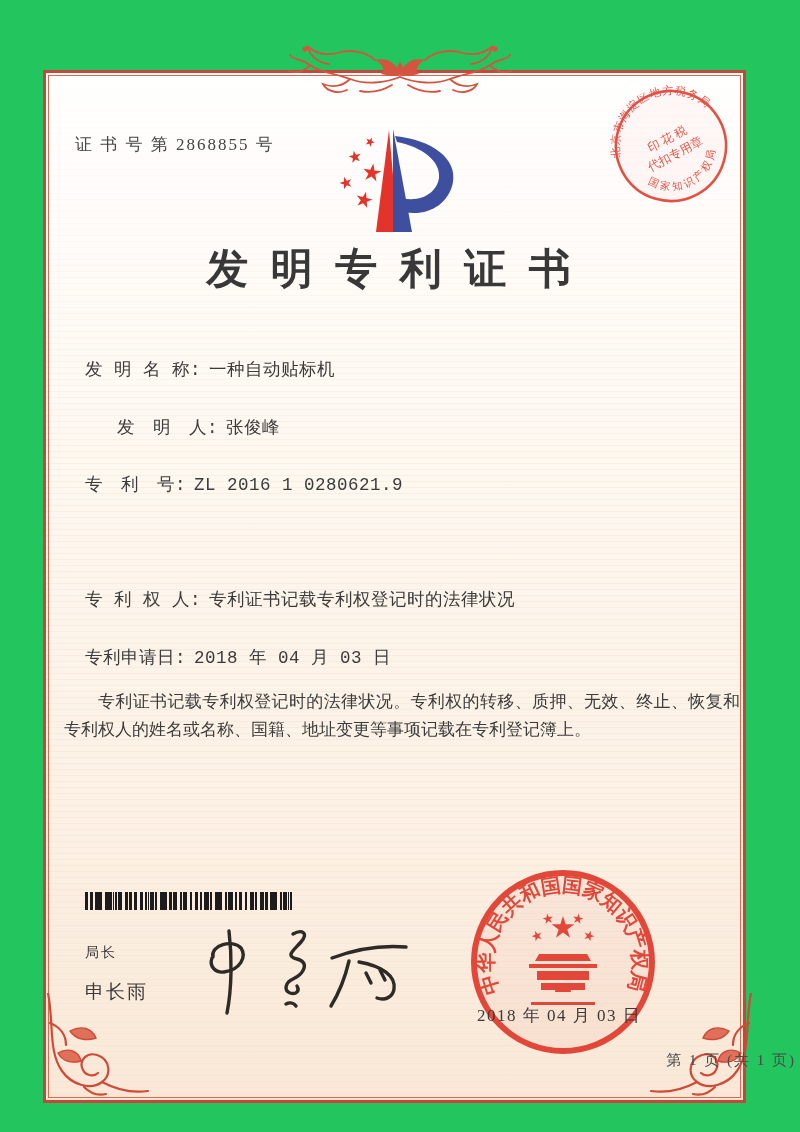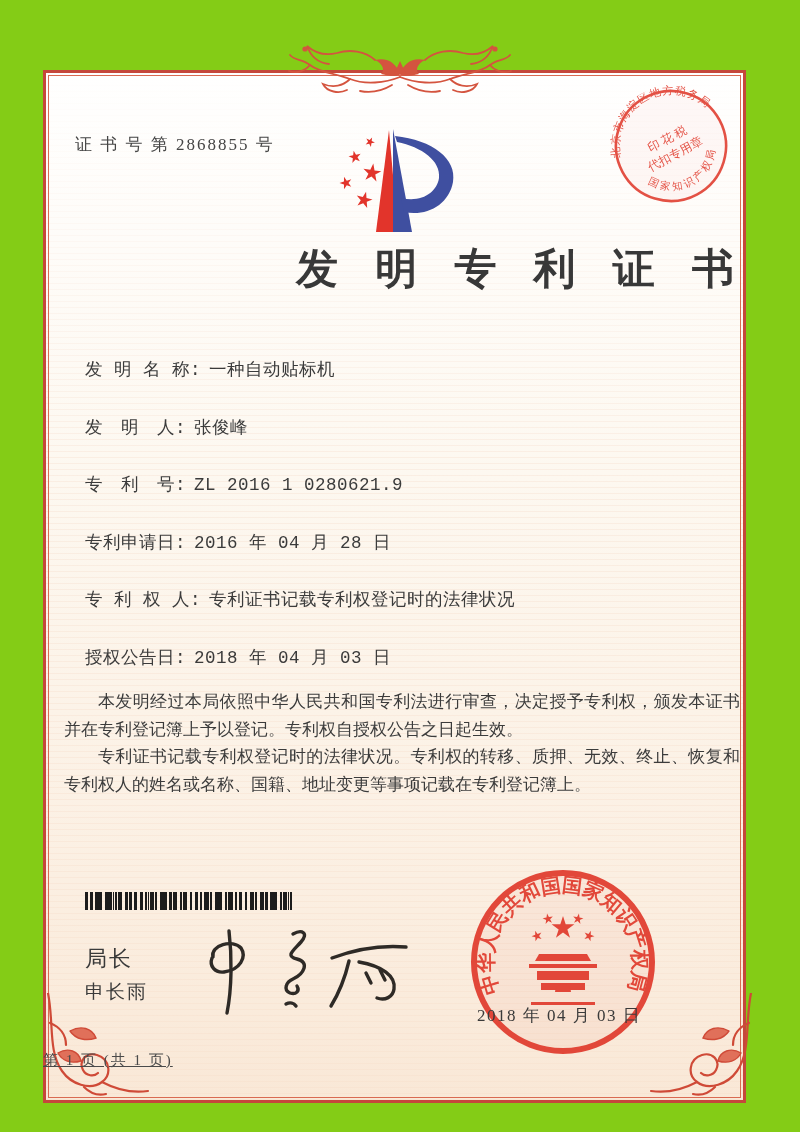--- a/index.html
+++ b/index.html
@@ -1,55 +1,55 @@
 <!DOCTYPE html>
 <html><head>
 <meta charset="utf-8">
 <style>
   :root{
     --red:#c5473b; --red-light:#d96a52; --stamp:#e03a2c;
     --ink:#3b3b3b; --blue:#3f4fa0; --logored:#e2342b;
   }
   html,body{margin:0;padding:0;}
   body{width:800px;height:1132px;background:#fdfdfc;font-family:"Liberation Serif","DejaVu Serif",serif;}
-  .page{position:relative;width:800px;height:1132px;overflow:hidden;background:#84cc16;}
+  .page{position:relative;width:800px;height:1132px;overflow:hidden;background:#22c55e;}
   
   .frame{
     position:absolute;left:43px;top:70px;width:697px;height:1027px;
     border:3px solid var(--red);
     background:
       linear-gradient(180deg, rgba(255,255,255,0.95) 0%, rgba(253,245,234,0.35) 38%, rgba(250,232,214,0.55) 75%, rgba(248,226,205,0.75) 100%),
       repeating-linear-gradient(0deg, rgba(233,176,148,0.22) 0px, rgba(233,176,148,0.22) 1px, rgba(255,255,255,0) 1px, rgba(255,255,255,0) 6px),
       #fdfaf4;
   }
   .frame::before{content:'';position:absolute;inset:2px;border:1px solid var(--red-light);pointer-events:none;}
   .abs{position:absolute;}
   .cert-no{left:75px;top:133px;font-size:17px;letter-spacing:2px;color:#454545;}
   .logo{left:331px;top:126px;width:137px;height:114px;}
   .tax-stamp{left:611px;top:86px;width:120px;height:120px;transform:rotate(-28deg);opacity:0.88;}
-  .title{left:43px;top:241px;width:697px;text-align:right;font-size:42px;font-weight:bold;
-         color:#383838;letter-spacing:6px;font-family:Liberation Mono, monospace;}
+  .title{left:43px;top:241px;width:697px;text-align:center;font-size:42px;font-weight:bold;
+         color:#383838;letter-spacing:6px;}
   .field{left:85px;font-size:17.5px;color:var(--ink);letter-spacing:0.5px;white-space:nowrap;font-family:Liberation Mono, monospace;}
   .field .lbl{margin-right:8px;}
-  .f0{top:357px;} .f1{top:415px;} .f2{top:472px;text-align:right;} .f3{top:530px;} .f4{top:587px;} .f5{top:645px;}
+  .f0{top:357px;} .f1{top:415px;margin-left:32px;} .f2{top:472px;text-align:right;} .f3{top:530px;} .f4{top:587px;} .f5{top:645px;}
   .body-text{left:64px;top:688px;width:676px;font-size:17px;line-height:27.5px;color:var(--ink);
              text-align:justify;}
   .body-text p{margin:0;text-indent:2em;}
   .barcode{left:85px;top:892px;width:207px;height:18px;
     background:
       repeating-linear-gradient(90deg,#1c1c1c 0 2px,transparent 2px 5px),
       repeating-linear-gradient(90deg,#1c1c1c 0 1px,transparent 1px 7px),
       repeating-linear-gradient(90deg,#1c1c1c 0 3px,transparent 3px 11px);
   }
-  .director-title{left:85px;top:944px;font-size:22px;color:#3a3a3a;letter-spacing:2px;}
+  .director-title{left:85px;top:944px;font-size:14px;color:#3a3a3a;letter-spacing:2px;}
   .director-name{left:85px;top:979px;font-size:19px;color:#3a3a3a;letter-spacing:2px;}
   .signature{left:196px;top:916px;width:218px;height:102px;}
   .seal{left:467px;top:866px;width:193px;height:193px;opacity:0.92;}
   .seal-date{left:477px;top:1004px;font-size:17px;color:#3a3a3a;letter-spacing:1.5px;}
-  .footer{left:43px;top:1051px;width:753px;text-align:left;font-size:15px;color:#4a4a4a;letter-spacing:2px;text-decoration:underline;}
+  .footer{left:43px;top:1051px;width:753px;text-align:right;font-size:15px;color:#4a4a4a;letter-spacing:2px;}
   .dragon{left:283px;top:33px;width:234px;height:74px;}
   .corner-l{left:40px;top:993px;width:112px;height:112px;}
   .corner-r{left:647px;top:993px;width:112px;height:112px;transform:scaleX(-1);}
   svg text{font-family:"Liberation Serif","DejaVu Serif",serif;}
 </style>
 </head>
 <body>
 
 <div class="page">
 
@@ -131,32 +131,28 @@
 
   <div class="abs field f0">
     <span class="lbl">发 明 名 称:</span><span>一种自动贴标机</span>
   </div>
   <div class="abs field f1">
     <span class="lbl">发　明　人:</span><span>张俊峰</span>
   </div>
   <div class="abs field f2">
     <span class="lbl">专　利　号:</span><span>ZL 2016 1 0280621.9</span>
   </div>
-  <div class="abs field f3">
-    <span class="lbl">专利申请日:</span><span>2016 年 04 月 28 日</span>
-  </div>
   <div class="abs field f4">
     <span class="lbl">专 利 权 人:</span><span>专利证书记载专利权登记时的法律状况</span>
   </div>
   <div class="abs field f5">
-    <span class="lbl">授权公告日:</span><span>2018 年 04 月 03 日</span>
+    <span class="lbl">专利申请日:</span><span>2018 年 04 月 03 日</span>
   </div>
 
   <div class="abs body-text">
-    <p>本发明经过本局依照中华人民共和国专利法进行审查，决定授予专利权，颁发本证书并在专利登记簿上予以登记。专利权自授权公告之日起生效。</p>
     <p>专利证书记载专利权登记时的法律状况。专利权的转移、质押、无效、终止、恢复和专利权人的姓名或名称、国籍、地址变更等事项记载在专利登记簿上。</p>
   </div>
 
   <div class="abs barcode"></div>
 
   <div class="abs director-title">局长</div>
   <div class="abs director-name">申长雨</div>
 
   <svg class="abs signature" viewBox="0 0 218 102">
     <g fill="none" stroke="#2e2a26" stroke-width="3.4" stroke-linecap="round">

